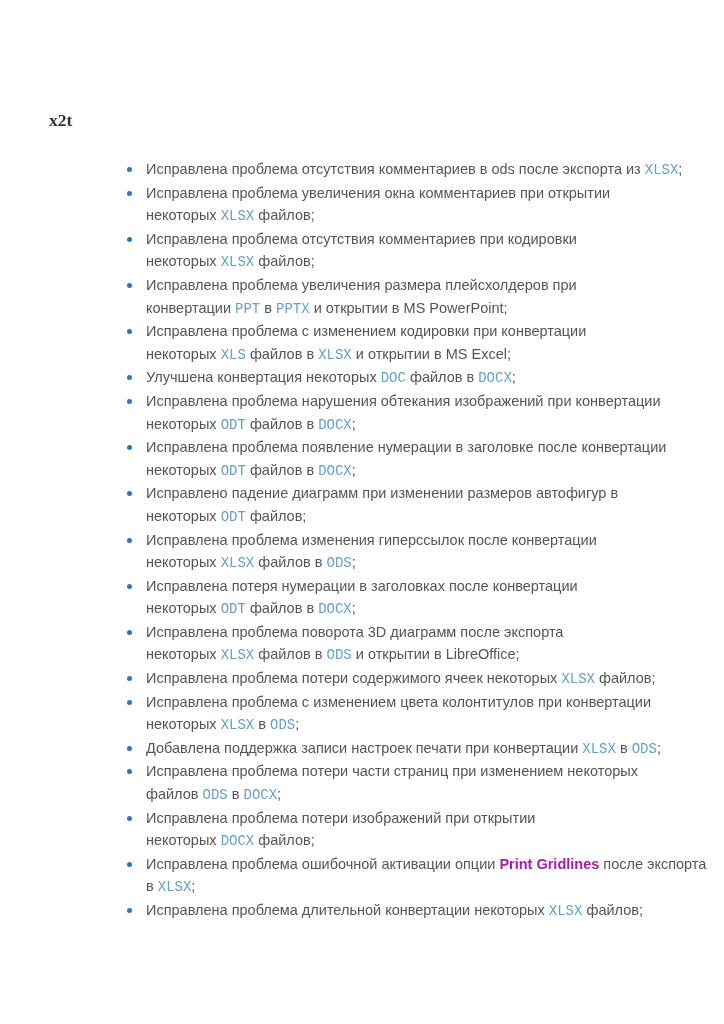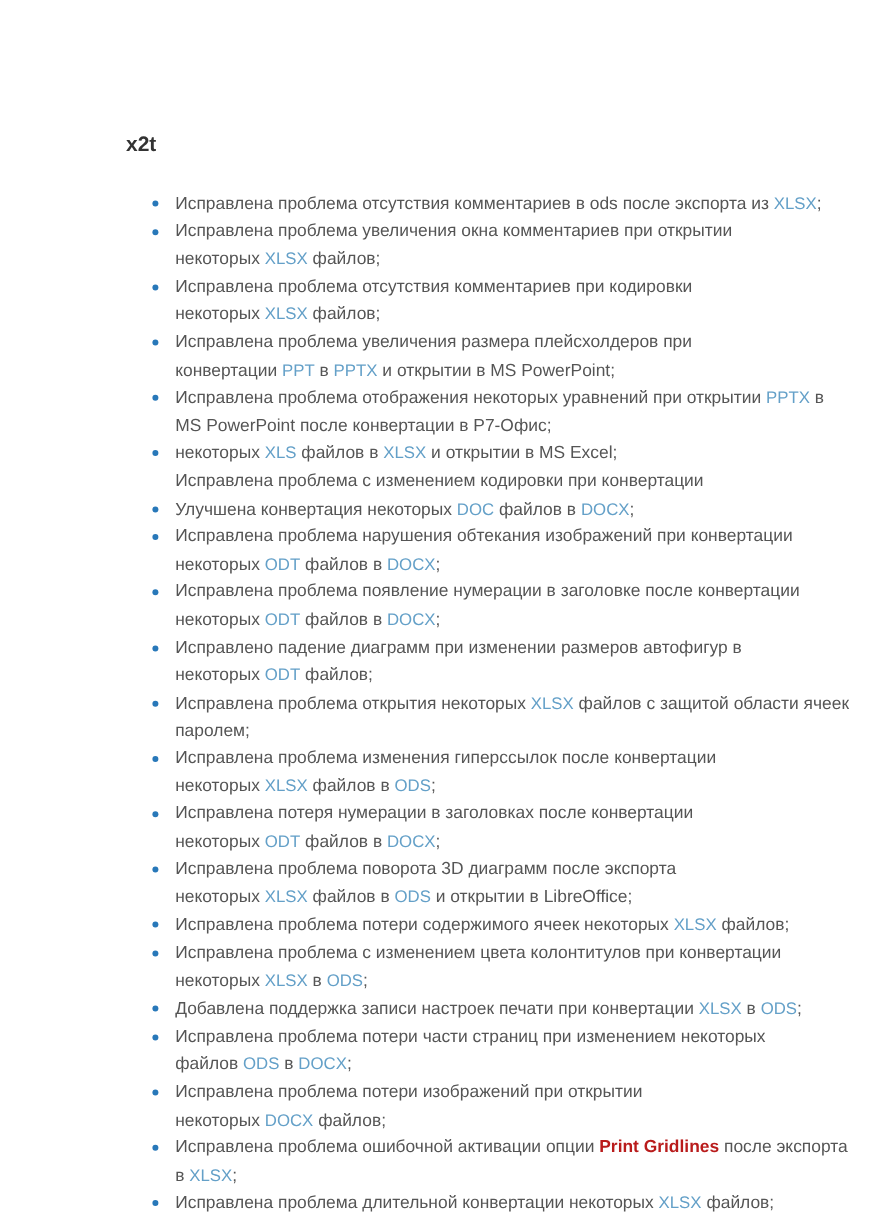--- a/index.html
+++ b/index.html
@@ -15,25 +15,26 @@
     min-height:1024px;
     background:var(--bg);
     font-family:"Liberation Sans", sans-serif;
     color:var(--text);
     -webkit-font-smoothing:antialiased;
   }
   .page{
     padding-top:110px;
   }
   h1.page-title{
-    margin:0 0 0 105px;
+    margin:0 0 0 49px;
     font-size:17.5px;
     line-height:20px;
     font-weight:700;
     color:var(--heading);
+    font-family:Liberation Serif, serif;
   }
   ul.changelog{
     list-style:none;
     margin:28px 0 0 105px;
     padding:0;
   }
   ul.changelog li{
     position:relative;
     padding-left:41px;
     margin:0;
@@ -46,27 +47,27 @@
     width:5px;
     height:5px;
     border-radius:50%;
     background:var(--bullet);
   }
   .line{
     line-height:22.6px;
     white-space:nowrap;
   }
   .code{
-    font-family:Liberation Sans, sans-serif;
+    font-family:Liberation Mono, monospace;
     font-size:14px;
     color:var(--code);
   }
   .bold{
     font-weight:700;
-    color:#b91c1c;
+    color:#a21caf;
   }
 </style>
 </head>
 <body>
 
 <div class="page">
   <h1 class="page-title">x2t</h1>
   <ul class="changelog">
       <li>
         <span class="bullet"></span>
@@ -82,51 +83,41 @@
         <div class="line"><span>Исправлена проблема отсутствия комментариев при кодировки</span></div>
         <div class="line"><span>некоторых </span><span class="code">XLSX</span><span> файлов;</span></div>
       </li>
       <li>
         <span class="bullet"></span>
         <div class="line"><span>Исправлена проблема увеличения размера плейсхолдеров при</span></div>
         <div class="line"><span>конвертации </span><span class="code">PPT</span><span> в </span><span class="code">PPTX</span><span> и открытии в MS PowerPoint;</span></div>
       </li>
       <li>
         <span class="bullet"></span>
-        <div class="line"><span>Исправлена проблема отображения некоторых уравнений при открытии </span><span class="code">PPTX</span><span> в</span></div>
-        <div class="line"><span>MS PowerPoint после конвертации в Р7-Офис;</span></div>
-      </li>
-      <li>
-        <span class="bullet"></span>
+        <div class="line"><span>Исправлена проблема с изменением кодировки при конвертации</span></div>
         <div class="line"><span>некоторых </span><span class="code">XLS</span><span> файлов в </span><span class="code">XLSX</span><span> и открытии в MS Excel;</span></div>
-        <div class="line"><span>Исправлена проблема с изменением кодировки при конвертации</span></div>
       </li>
       <li>
         <span class="bullet"></span>
         <div class="line"><span>Улучшена конвертация некоторых </span><span class="code">DOC</span><span> файлов в </span><span class="code">DOCX</span><span>;</span></div>
       </li>
       <li>
         <span class="bullet"></span>
         <div class="line"><span>Исправлена проблема нарушения обтекания изображений при конвертации</span></div>
         <div class="line"><span>некоторых </span><span class="code">ODT</span><span> файлов в </span><span class="code">DOCX</span><span>;</span></div>
       </li>
       <li>
         <span class="bullet"></span>
         <div class="line"><span>Исправлена проблема появление нумерации в заголовке после конвертации</span></div>
         <div class="line"><span>некоторых </span><span class="code">ODT</span><span> файлов в </span><span class="code">DOCX</span><span>;</span></div>
       </li>
       <li>
         <span class="bullet"></span>
         <div class="line"><span>Исправлено падение диаграмм при изменении размеров автофигур в</span></div>
         <div class="line"><span>некоторых </span><span class="code">ODT</span><span> файлов;</span></div>
-      </li>
-      <li>
-        <span class="bullet"></span>
-        <div class="line"><span>Исправлена проблема открытия некоторых </span><span class="code">XLSX</span><span> файлов с защитой области ячеек</span></div>
-        <div class="line"><span>паролем;</span></div>
       </li>
       <li>
         <span class="bullet"></span>
         <div class="line"><span>Исправлена проблема изменения гиперссылок после конвертации</span></div>
         <div class="line"><span>некоторых </span><span class="code">XLSX</span><span> файлов в </span><span class="code">ODS</span><span>;</span></div>
       </li>
       <li>
         <span class="bullet"></span>
         <div class="line"><span>Исправлена потеря нумерации в заголовках после конвертации</span></div>
         <div class="line"><span>некоторых </span><span class="code">ODT</span><span> файлов в </span><span class="code">DOCX</span><span>;</span></div>

